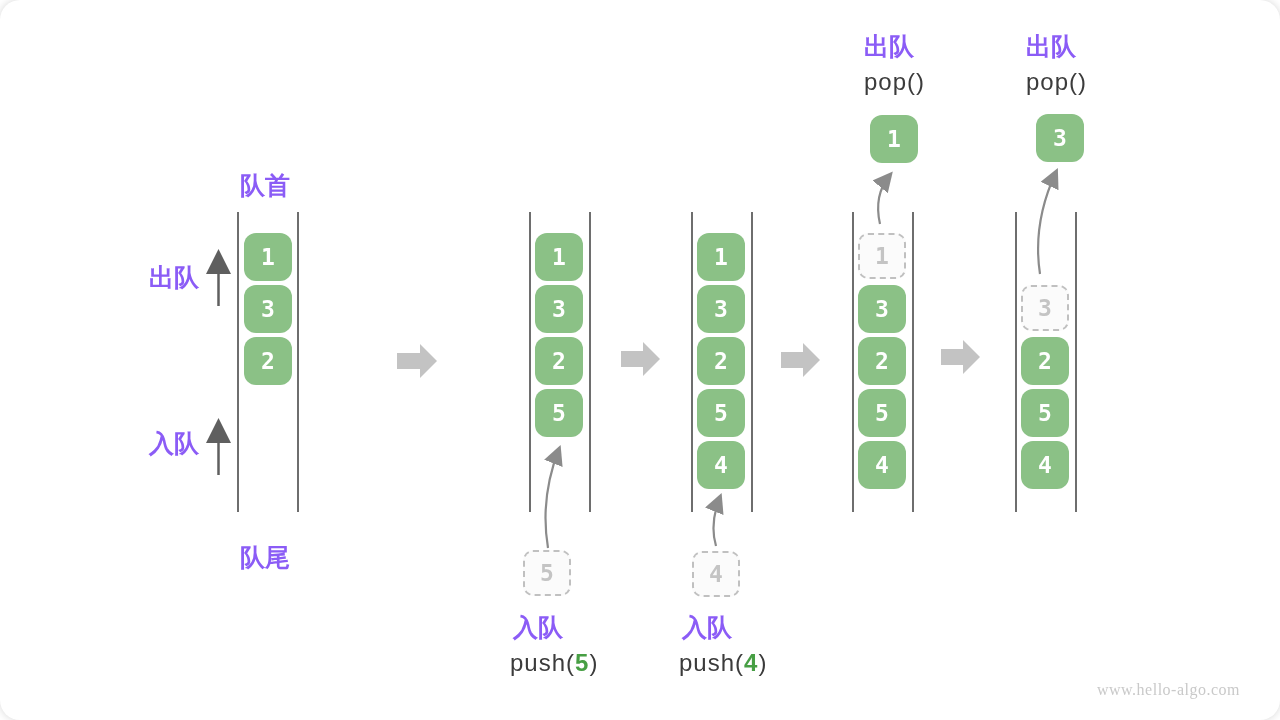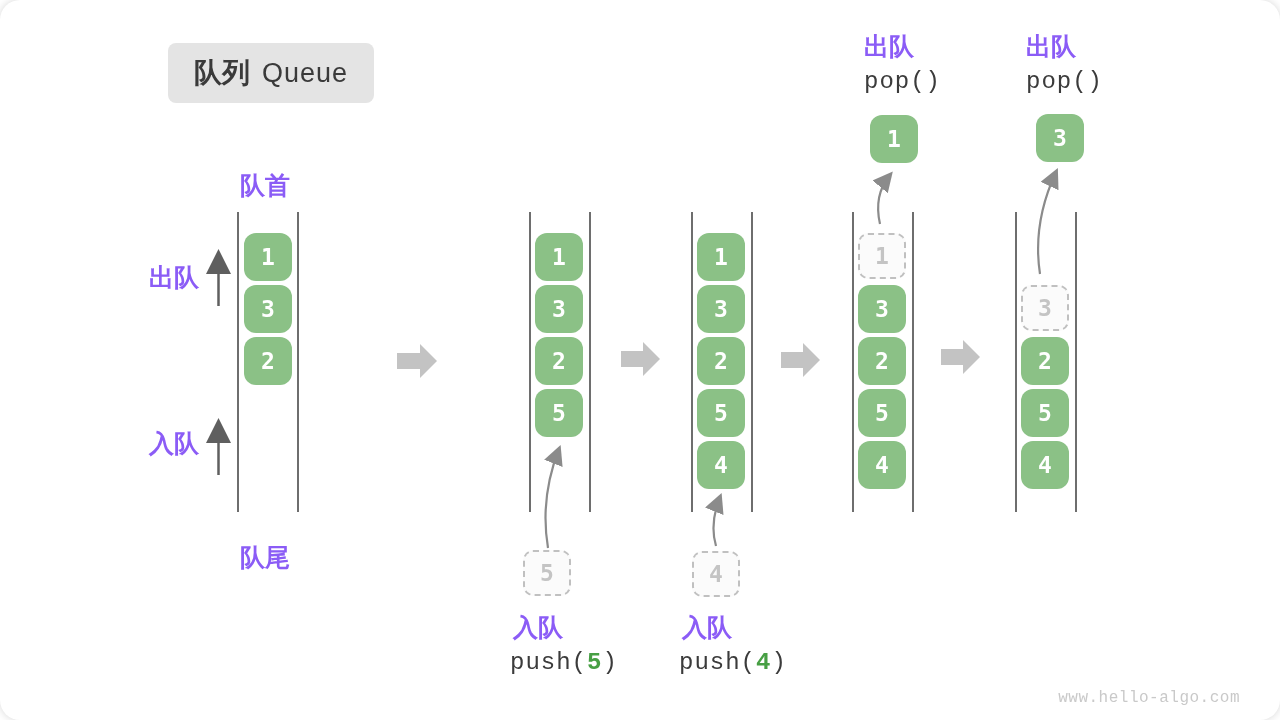--- a/index.html
+++ b/index.html
@@ -22,43 +22,43 @@
     padding:0 26px;gap:12px;
   }
   .title-zh{font-size:28px;font-weight:bold;color:#3a3a3a;}
   .title-en{font-size:27px;font-weight:400;color:#3a3a3a;letter-spacing:1px;}
 
   .cjk-label{
     position:absolute;font-size:25px;font-weight:bold;color:#8b5cf6;
     white-space:nowrap;line-height:1.1;
   }
   .code-label{
-    position:absolute;font-family:Liberation Mono, monospace;
+    position:absolute;font-family:Liberation Sans, sans-serif;
     font-size:24px;color:#3b3b3b;white-space:nowrap;letter-spacing:1px;line-height:1.1;
   }
   .code-label .arg{color:#479f44;font-weight:bold;}
 
   .rail{position:absolute;top:212px;height:300px;width:2px;background:#6e6e6e;}
 
   .cell{
     position:absolute;width:48px;height:48px;border-radius:12px;
     background:#8bc186;color:#ffffff;
     font-family:"DejaVu Sans Mono",monospace;font-size:23px;font-weight:bold;
     display:flex;align-items:center;justify-content:center;
   }
   .ghost{
     background:#fbfbfb;border:2px dashed #c0c0c0;color:#c4c4c4;
     border-radius:10px;width:44px;height:42px;
   }
   .r0{top:233px}.r1{top:285px}.r2{top:337px}.r3{top:389px}.r4{top:441px}
   .c1{left:244px}.c2{left:535px}.c3{left:697px}.c4{left:858px}.c5{left:1021px}
 
   .watermark{
-    position:absolute;right:40px;bottom:13px;
-    font-family:Liberation Mono, monospace;font-size:16px;color:#c9c9c9;
+    position:absolute;right:40px;bottom:21px;
+    font-family:Liberation Serif, serif;font-size:16px;color:#c9c9c9;
     letter-spacing:0.5px;
   }
 </style>
 </head>
 <body>
 
 <div class="canvas">
 
   <svg class="overlay" viewBox="0 0 1280 720">
     <defs>
@@ -78,24 +78,20 @@
     <path fill="#c3c3c3" d="M781,352 L803,352 L803,343 L820,360 L803,377 L803,368 L781,368 Z"></path>
     <path fill="#c3c3c3" d="M941,349 L963,349 L963,340 L980,357 L963,374 L963,365 L941,365 Z"></path>
 
     <path d="M548,548 C542,512 548,477 559,449" fill="none" stroke="#8b8b8b" stroke-width="2.2" marker-end="url(#ah-gray)"></path>
     <path d="M716,546 C711,529 714,512 720,497" fill="none" stroke="#8b8b8b" stroke-width="2.2" marker-end="url(#ah-gray)"></path>
 
     <path d="M880,224 C875,202 880,187 890,175" fill="none" stroke="#8b8b8b" stroke-width="2.2" marker-end="url(#ah-gray)"></path>
     <path d="M1040,274 C1034,235 1043,200 1056,172" fill="none" stroke="#8b8b8b" stroke-width="2.2" marker-end="url(#ah-gray)"></path>
   </svg>
 
-  <div class="title-box">
-    <span class="title-zh">队列</span>
-    <span class="title-en">Queue</span>
-  </div>
 
   <div class="cjk-label" style="left:240px;top:172px;text-align:center;">队首</div>
   <div class="cjk-label" style="left:240px;top:544px;">队尾</div>
   <div class="cjk-label" style="left:149px;top:264px;">出队</div>
   <div class="cjk-label" style="left:149px;top:430px;">入队</div>
 
   <div class="rail" style="left:237px"></div>
   <div class="rail" style="left:297px"></div>
   <div class="rail" style="left:529px"></div>
   <div class="rail" style="left:589px"></div>

